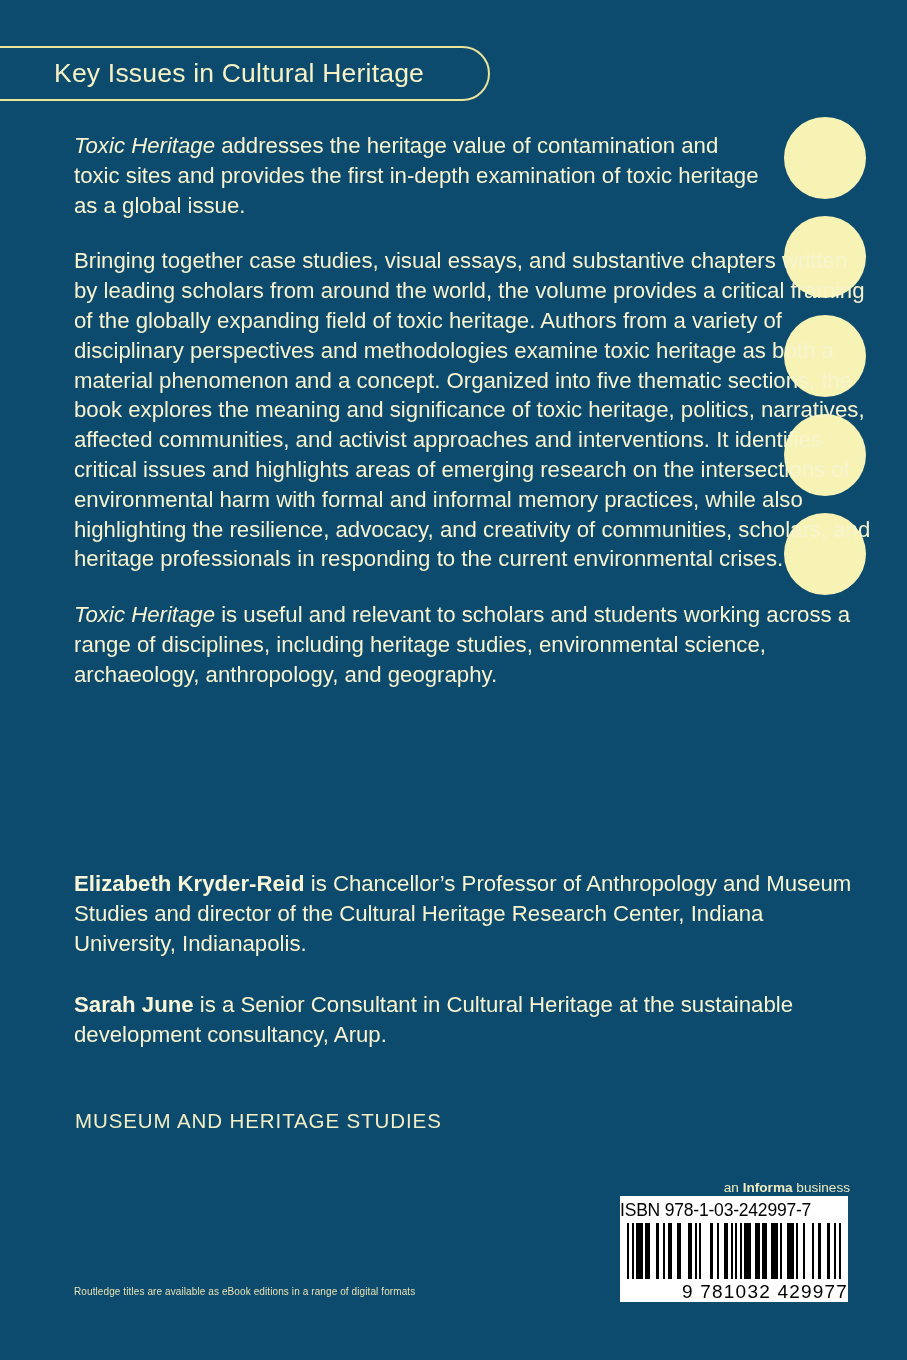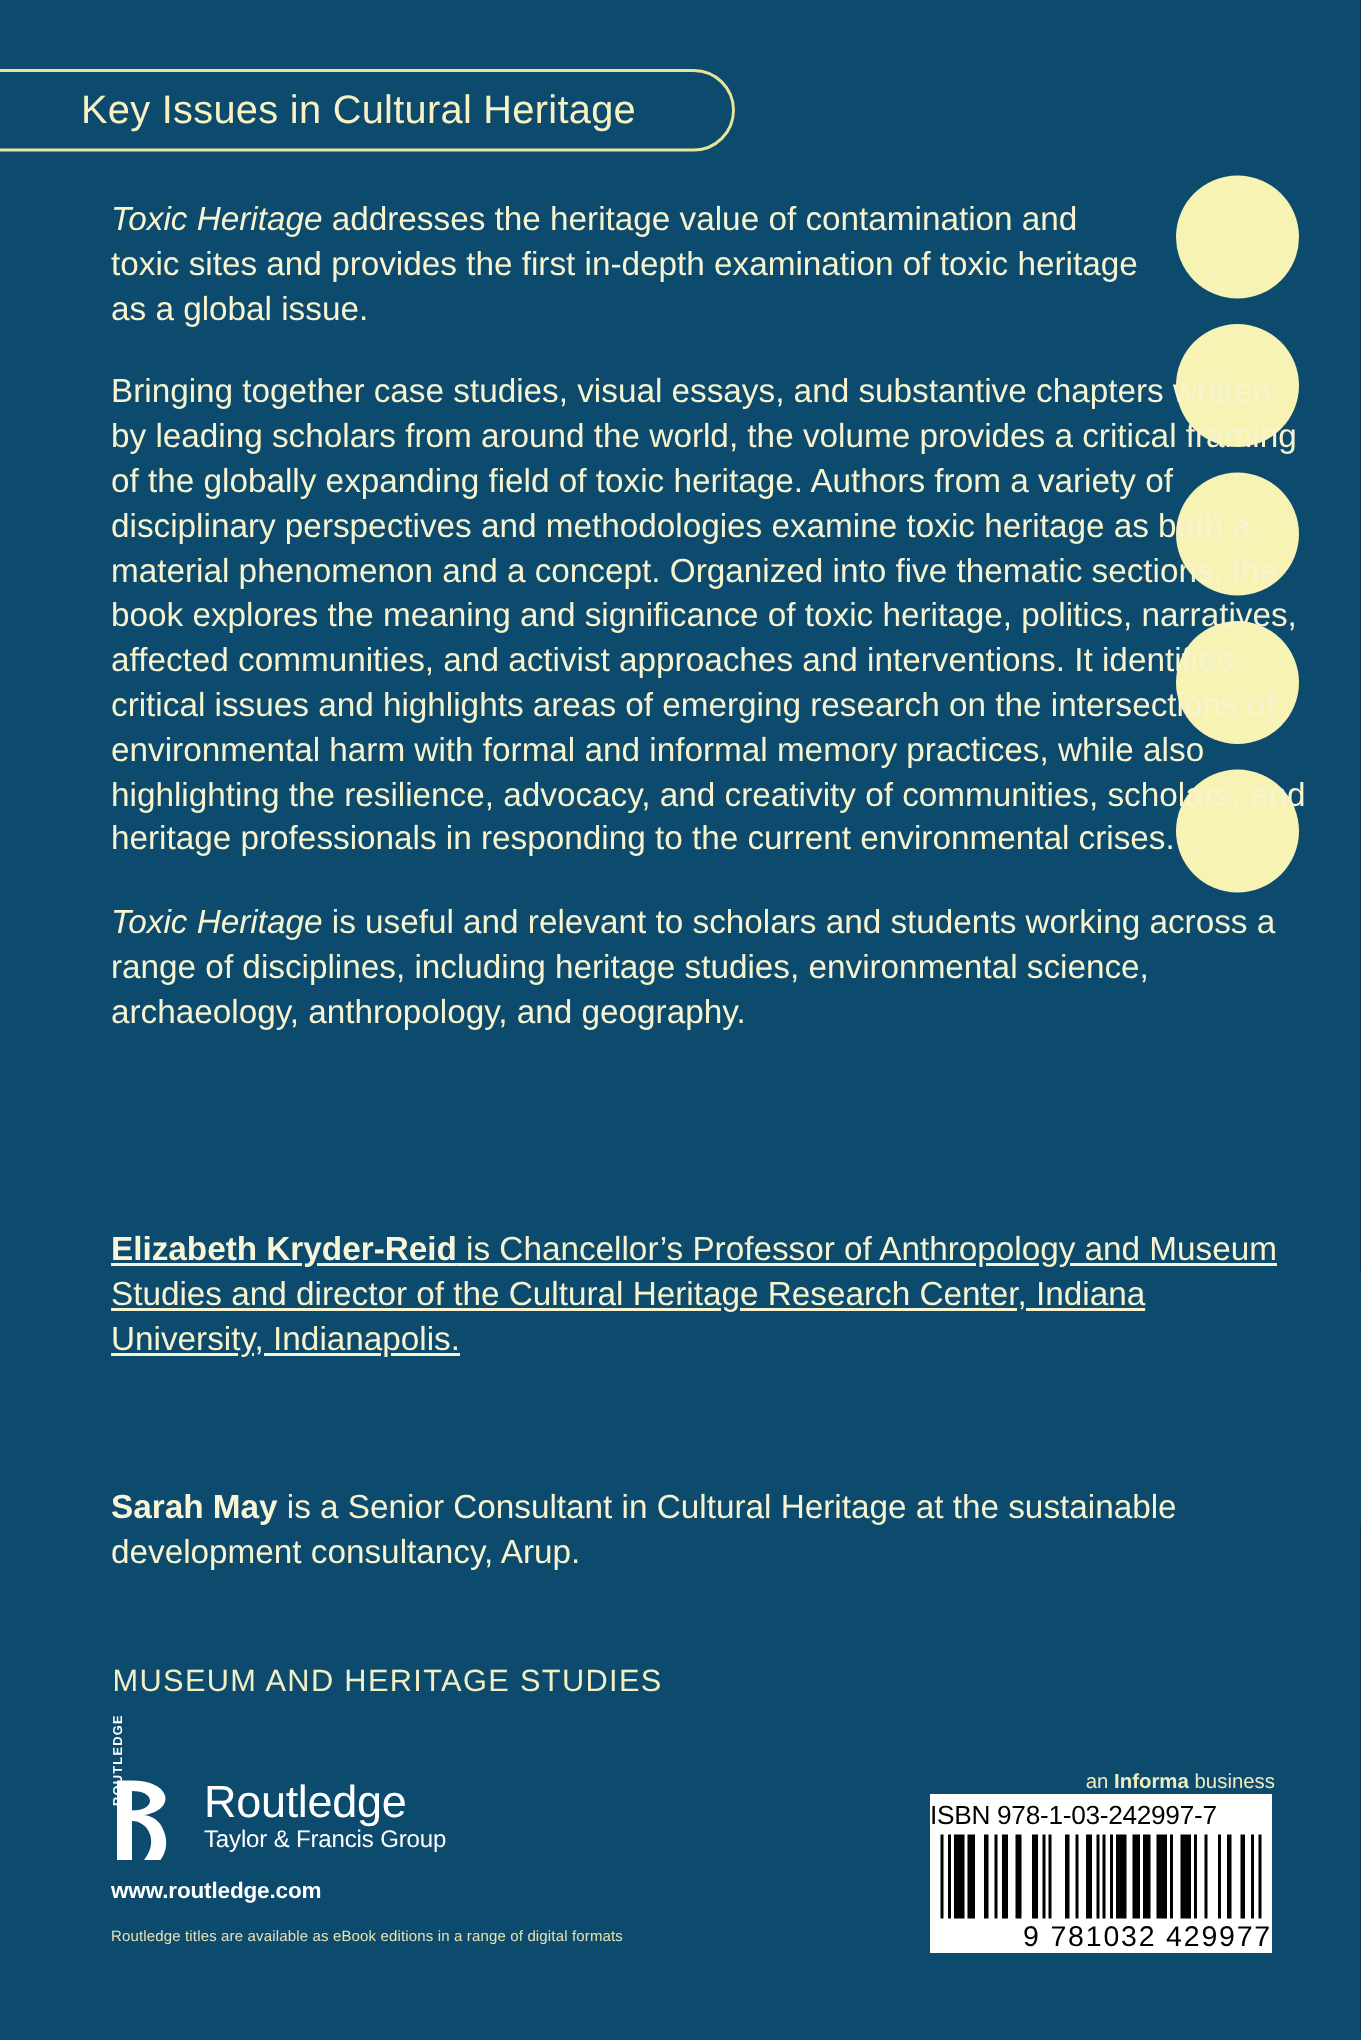--- a/index.html
+++ b/index.html
@@ -80,21 +80,21 @@
 
   .bio {
     font-size: 22.2px;
     line-height: 29.8px;
     color: #f7f4cf;
     margin: 0;
     white-space: pre-line;
   }
   .bio b { font-weight: bold; color: #f9f6d8; }
 
-  .bio-1 { position: absolute; left: 74px; top: 818px; width: 790px; text-decoration: underline; }
+  .bio-1 { position: absolute; left: 74px; top: 869px; width: 790px; }
   .bio-2 { position: absolute; left: 74px; top: 990px; width: 790px; }
 
   .category {
     position: absolute;
     left: 75px;
     top: 1109px;
     font-size: 20.5px;
     letter-spacing: 0.9px;
     color: #f3efc4;
   }
@@ -231,39 +231,24 @@
   </div>
 
   <div class="blurb">
     <p class="para narrow"><em>Toxic Heritage</em><span> addresses the heritage value of contamination and toxic sites and provides the first in-depth examination of toxic heritage as a global issue.</span></p>
     <p class="para">Bringing together case studies, visual essays, and substantive chapters written by leading scholars from around the world, the volume provides a critical framing of the globally expanding field of toxic heritage. Authors from a variety of disciplinary perspectives and methodologies examine toxic heritage as both a material phenomenon and a concept. Organized into five thematic sections, the book explores the meaning and significance of toxic heritage, politics, narratives, affected communities, and activist approaches and interventions. It identifies critical issues and highlights areas of emerging research on the intersections of environmental harm with formal and informal memory practices, while also highlighting the resilience, advocacy, and creativity of communities, scholars, and heritage professionals in responding to the current environmental crises.</p>
     <p class="para"><em>Toxic Heritage</em><span> is useful and relevant to scholars and students working across a range of disciplines, including heritage studies, environmental science, archaeology, anthropology, and geography.</span></p>
   </div>
 
   <p class="bio bio-1"><b>Elizabeth Kryder-Reid</b><span> is Chancellor’s Professor of Anthropology and Museum Studies and director of the Cultural Heritage Research Center, Indiana University, Indianapolis.</span></p>
 
-  <p class="bio bio-2"><b>Sarah May</b><span> is a Senior Consultant in Cultural Heritage at the sustainable development consultancy, Arup.</span></p>
+  <p class="bio bio-2"><b>Sarah June</b><span> is a Senior Consultant in Cultural Heritage at the sustainable development consultancy, Arup.</span></p>
 
   <div class="category">MUSEUM AND HERITAGE STUDIES</div>
 
-  <div class="publisher">
-    <div class="routledge-lockup">
-      <div class="rl-mark">
-        <span class="rl-vert">ROUTLEDGE</span>
-        <svg width="48" height="56" viewBox="0 0 48 56">
-          <path d="M14 2 C26 2 34 6 36 12 C38 19 30 24 22 25 C30 26 34 31 36 38 C38 45 36 51 33 55 L22 55 C26 50 28 44 26 38 C24 32 19 29 14 29 L14 55 L4 55 L4 2 Z M14 9 L14 22 C20 22 26 20 26 15.5 C26 11 20 9 14 9 Z" fill="#ffffff"></path>
-        </svg>
-      </div>
-      <div class="rl-wordmark">
-        <div class="rl-name">Routledge</div>
-        <div class="rl-sub">Taylor &amp; Francis Group</div>
-      </div>
-    </div>
-    <div class="rl-url">www.routledge.com</div>
-  </div>
 
   <div class="ebook-note">Routledge titles are available as eBook editions in a range of digital formats</div>
 
   <div class="informa"><span>an </span><b>Informa</b><span> business</span></div>
 
   <div class="barcode-box">
     <div class="isbn-text">ISBN 978-1-03-242997-7</div>
     <div class="bars" id="bars">
         <div class="bar" style="width: 2.25263px;"></div>
         <div class="bar sp" style="width: 2.25263px;"></div>

